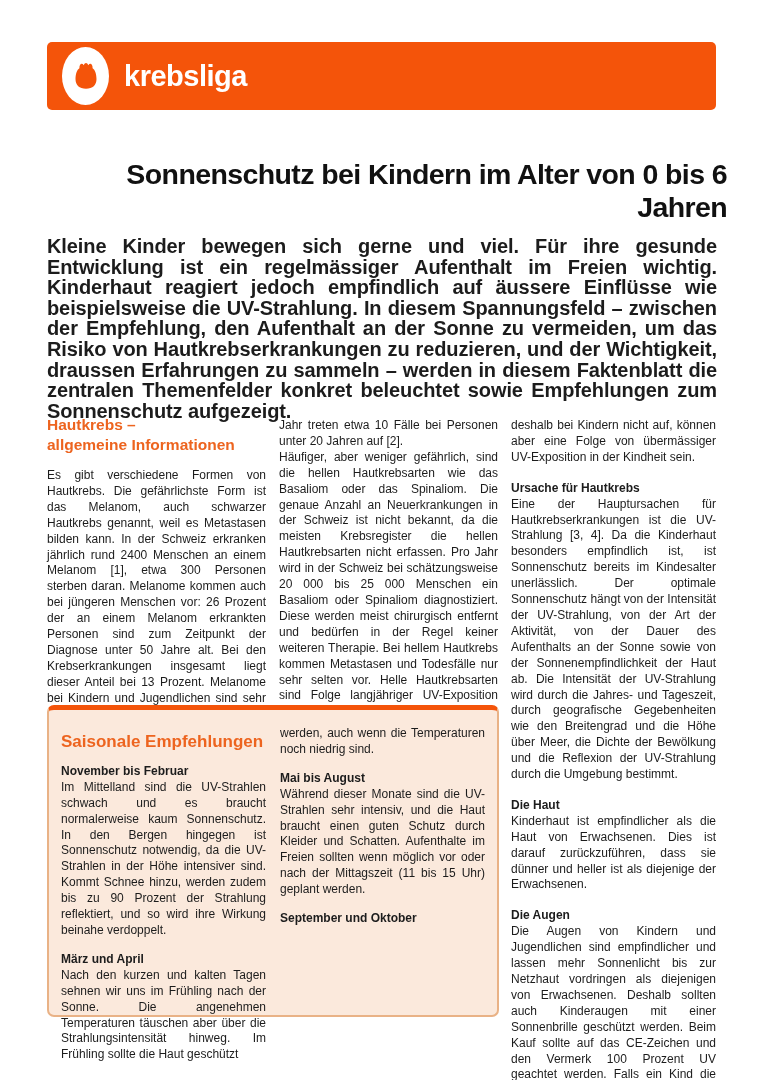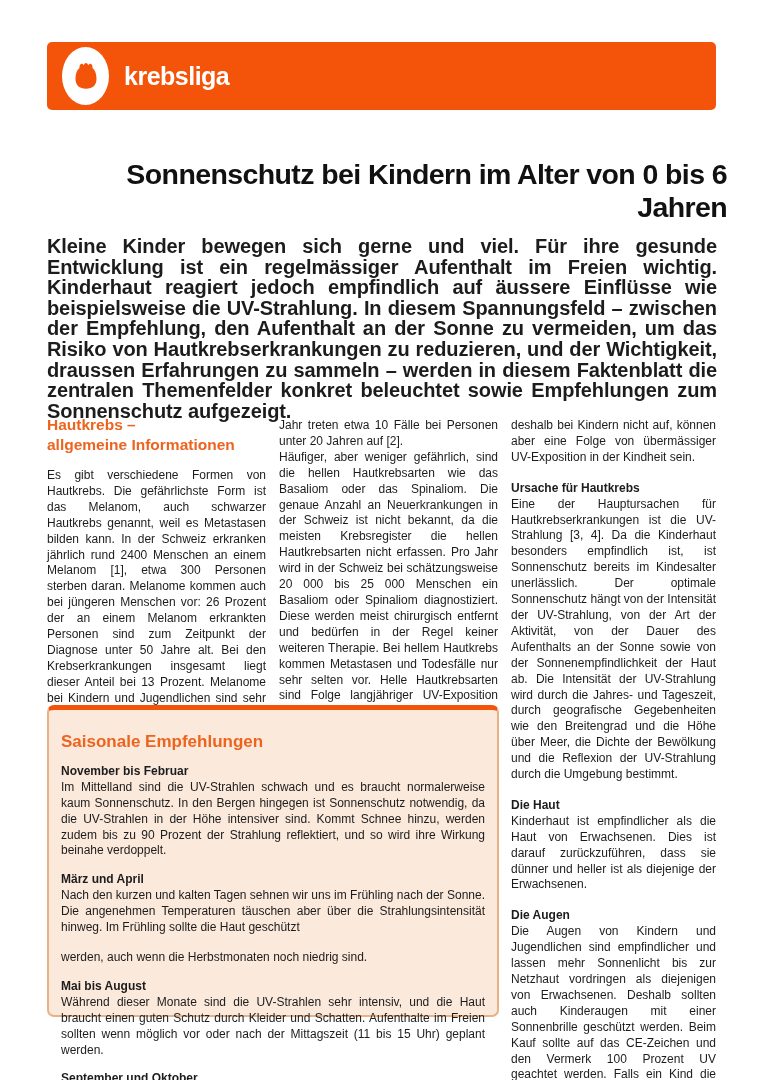--- a/index.html
+++ b/index.html
@@ -21,21 +21,21 @@
   .header{
     position:absolute;left:47px;top:42px;width:669px;height:68px;
     background:var(--accent);border-radius:5px;
     display:flex;align-items:center;padding:0 16px 0 15px;
   }
   .logo-oval{
     width:47px;height:58px;background:#fff;border-radius:50%;
     display:flex;align-items:center;justify-content:center;flex:0 0 auto;
   }
   .brand{
-    color:#fff;font-size:25px;font-weight:bold;letter-spacing:-0.5px;
+    color:#fff;font-size:29px;font-weight:bold;letter-spacing:-0.5px;
     margin-left:15px;
   }
   .tagline{
     margin-left:auto;text-align:right;color:#fff;font-weight:bold;
     font-size:14.5px;line-height:1.3;white-space:pre-line;
   }
 
   
   .doc-title{
     position:absolute;left:47px;top:158px;width:680px;
@@ -62,21 +62,20 @@
 
   
   .season-box{
     position:absolute;left:47px;top:705px;width:452px;height:312px;
     background:var(--box-bg);
     border:2px solid var(--box-border);
     border-top:5px solid var(--accent);
     border-radius:7px;
     display:flex;gap:14px;
     padding:16px 12px 14px 12px;
-    flex-direction:column;
   }
   .season-col{flex:1;font-size:12px;line-height:15.9px;text-align:justify;}
   .season-col p{margin:0;}
   .box-heading{
     color:var(--heading);font-size:17px;font-weight:bold;
     margin:8px 0 14px 0;text-align:left;
   }
   .season-col .sect{margin-top:13px;}
   .season-col .first{margin-top:0;}
 </style>
@@ -137,21 +136,21 @@
         <p>Im Mittelland sind die UV-Strahlen schwach und es braucht normalerweise kaum Sonnenschutz. In den Bergen hingegen ist Sonnenschutz notwendig, da die UV-Strahlen in der Höhe intensiver sind. Kommt Schnee hinzu, werden zudem bis zu 90 Prozent der Strahlung reflektiert, und so wird ihre Wirkung beinahe verdoppelt.</p>
       </div>
 
       <div class="sect">
         <p class="subhead">März und April</p>
         <p>Nach den kurzen und kalten Tagen sehnen wir uns im Frühling nach der Sonne. Die angenehmen Temperaturen täuschen aber über die Strahlungsintensität hinweg. Im Frühling sollte die Haut geschützt</p>
       </div>
     </div>
 
     <div class="season-col">
-      <p>werden, auch wenn die Herbstmonaten noch niedrig sind.</p>
+      <p>werden, auch wenn die Temperaturen noch niedrig sind.</p>
 
       <div class="sect">
         <p class="subhead">Mai bis August</p>
         <p>Während dieser Monate sind die UV-Strahlen sehr intensiv, und die Haut braucht einen guten Schutz durch Kleider und Schatten. Aufenthalte im Freien sollten wenn möglich vor oder nach der Mittagszeit (11 bis 15 Uhr) geplant werden.</p>
       </div>
 
       <div class="sect">
         <p class="subhead">September und Oktober</p>
       </div>
     </div>

